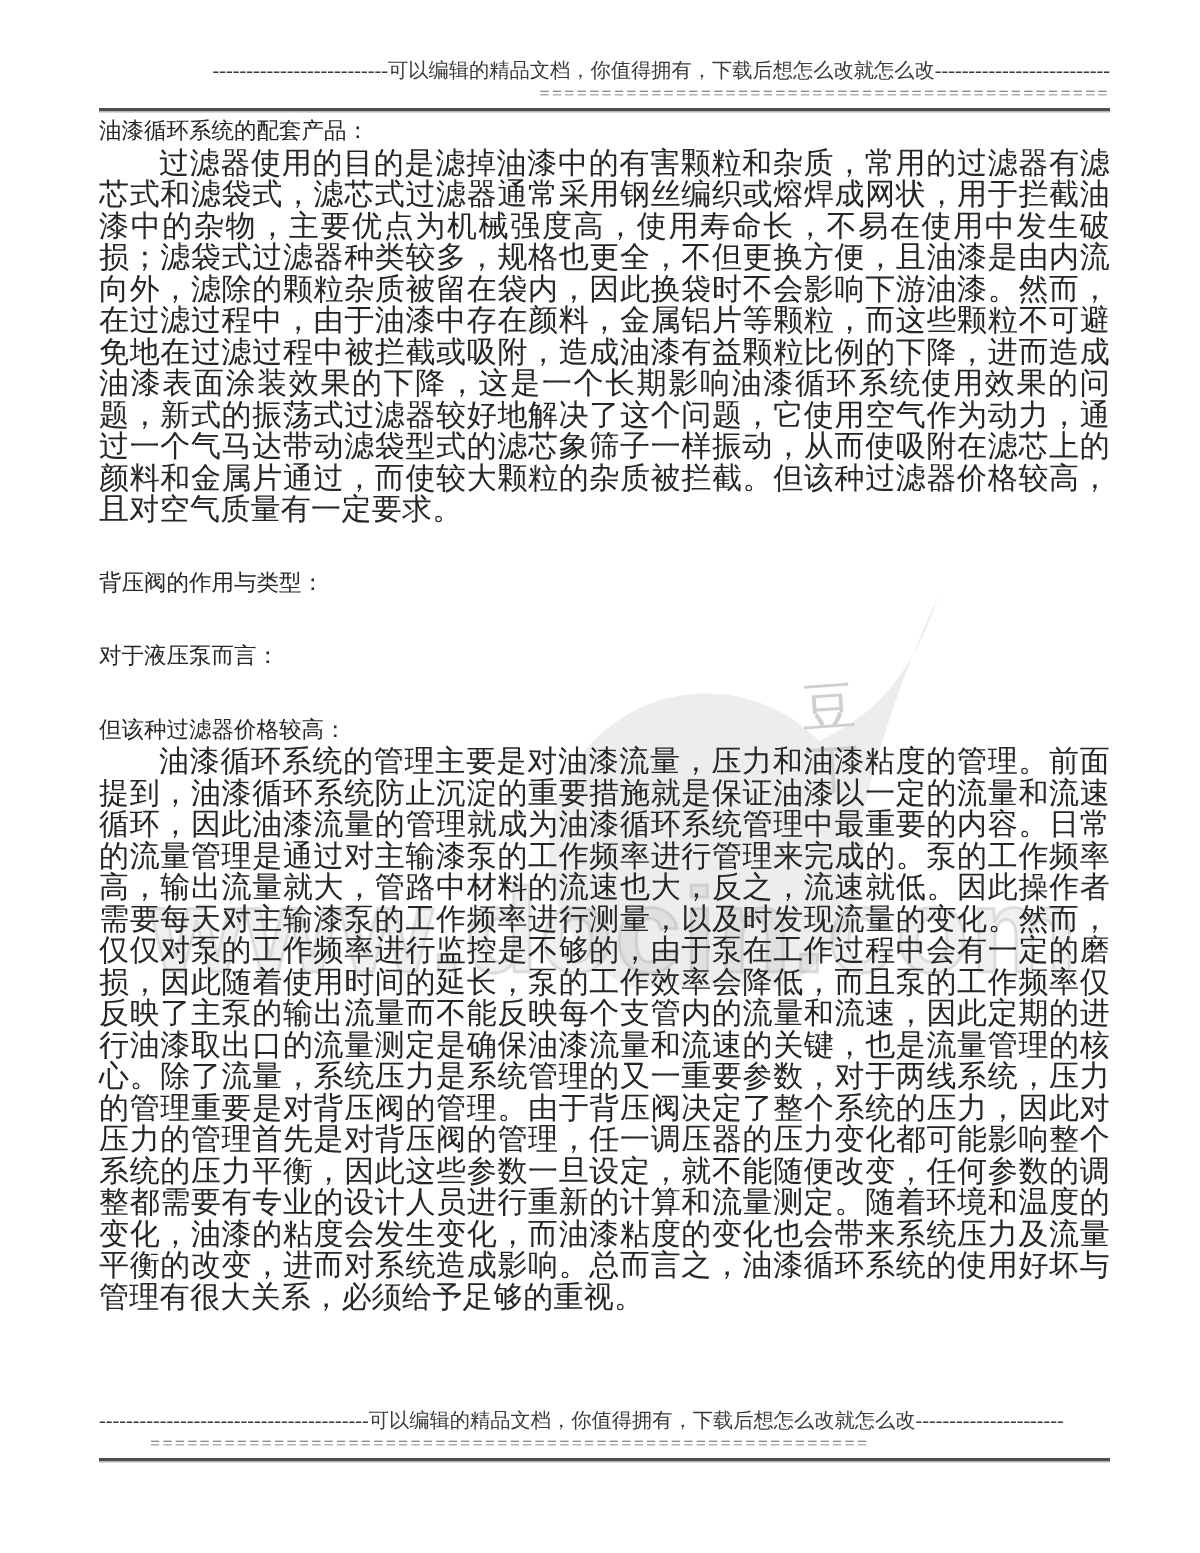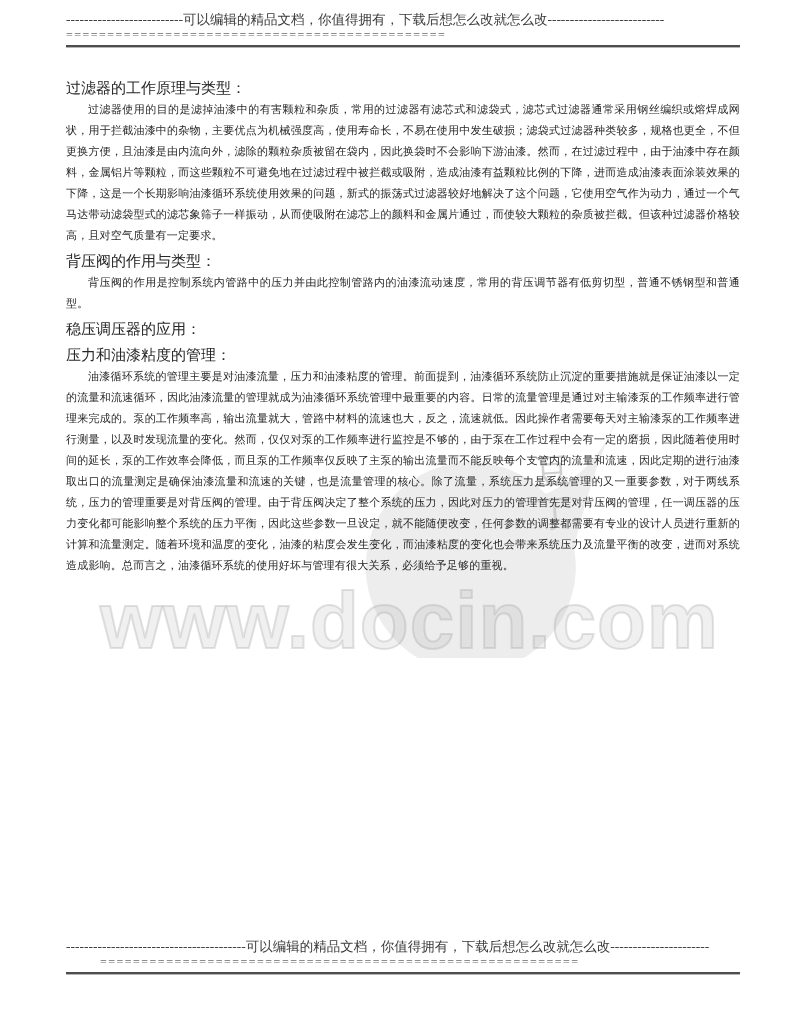--- a/index.html
+++ b/index.html
@@ -23,37 +23,37 @@
   .wm-url {
     position:absolute; left:100px; top:575px; width:660px;
     font-size:80px; font-weight:bold; letter-spacing:1px;
     color:rgba(150,150,150,0.14);
     -webkit-text-stroke:2px rgba(160,160,160,0.30);
     font-family:"Liberation Sans","DejaVu Sans",sans-serif;
     white-space:nowrap;
   }
 
   
-  .hdr { position:absolute; left:66px; top:11px; width:674px; text-align:left; z-index:2; }
+  .hdr { position:absolute; left:66px; top:38px; width:674px; text-align:right; z-index:2; }
   .banner-line { font-size:13.5px; line-height:17px; color:#3a3a3a; white-space:nowrap; }
   .equals-line { font-size:12px; line-height:14px; color:#6a6a6a; letter-spacing:1.5px; white-space:nowrap; overflow:hidden; }
   .rule { border:0; border-top:2px solid #4d4d4d; border-bottom:1px solid #b5b5b5; height:3px; margin-top:3px; }
 
   .ftr { position:absolute; left:66px; top:938px; width:674px; text-align:left; z-index:2; }
   .ftr .equals-line { margin-left:34px; text-align:left; }
 
   
   .doc-body { position:absolute; left:66px; top:78px; width:674px; z-index:2; }
   .sec-heading {
     font-size:15px; font-weight:normal; line-height:21px;
-    margin-top:5px; color:#262626;
+    margin-top:28px; color:#262626;
   }
   .doc-section:first-child .sec-heading { margin-top:0; }
   .sec-body {
-    font-size:11px; line-height:21px; text-align:justify;
+    font-size:20px; line-height:21px; text-align:justify;
     text-indent:2em; color:#262626; letter-spacing:0.2px;
   }
 </style>
 </head>
 <body>
 
 <div class="page">
 
   <div class="watermark">
     <svg class="wm-drop-svg" width="300" height="270" viewBox="0 0 300 270" aria-hidden="true">
@@ -65,35 +65,34 @@
   </div>
 
   <div class="hdr">
     <div class="banner-line">--------------------------可以编辑的精品文档，你值得拥有，下载后想怎么改就怎么改--------------------------</div>
     <div class="equals-line">==============================================</div>
     <hr class="rule">
   </div>
 
   <main class="doc-body" id="doc-body">
   <section class="doc-section">
-    <h2 class="sec-heading">过滤器的工作原理与类型：</h2>
+    <h2 class="sec-heading">油漆循环系统的配套产品：</h2>
     <p class="sec-body">过滤器使用的目的是滤掉油漆中的有害颗粒和杂质，常用的过滤器有滤芯式和滤袋式，滤芯式过滤器通常采用钢丝编织或熔焊成网状，用于拦截油漆中的杂物，主要优点为机械强度高，使用寿命长，不易在使用中发生破损；滤袋式过滤器种类较多，规格也更全，不但更换方便，且油漆是由内流向外，滤除的颗粒杂质被留在袋内，因此换袋时不会影响下游油漆。然而，在过滤过程中，由于油漆中存在颜料，金属铝片等颗粒，而这些颗粒不可避免地在过滤过程中被拦截或吸附，造成油漆有益颗粒比例的下降，进而造成油漆表面涂装效果的下降，这是一个长期影响油漆循环系统使用效果的问题，新式的振荡式过滤器较好地解决了这个问题，它使用空气作为动力，通过一个气马达带动滤袋型式的滤芯象筛子一样振动，从而使吸附在滤芯上的颜料和金属片通过，而使较大颗粒的杂质被拦截。但该种过滤器价格较高，且对空气质量有一定要求。</p>
   </section>
 
   <section class="doc-section">
     <h2 class="sec-heading">背压阀的作用与类型：</h2>
-    <p class="sec-body">背压阀的作用是控制系统内管路中的压力并由此控制管路内的油漆流动速度，常用的背压调节器有低剪切型，普通不锈钢型和普通型。</p>
   </section>
 
   <section class="doc-section">
-    <h2 class="sec-heading">稳压调压器的应用：</h2>
+    <h2 class="sec-heading">对于液压泵而言：</h2>
   </section>
 
   <section class="doc-section">
-    <h2 class="sec-heading">压力和油漆粘度的管理：</h2>
+    <h2 class="sec-heading">但该种过滤器价格较高：</h2>
   </section>
 
   <section class="doc-section">
     <p class="sec-body">油漆循环系统的管理主要是对油漆流量，压力和油漆粘度的管理。前面提到，油漆循环系统防止沉淀的重要措施就是保证油漆以一定的流量和流速循环，因此油漆流量的管理就成为油漆循环系统管理中最重要的内容。日常的流量管理是通过对主输漆泵的工作频率进行管理来完成的。泵的工作频率高，输出流量就大，管路中材料的流速也大，反之，流速就低。因此操作者需要每天对主输漆泵的工作频率进行测量，以及时发现流量的变化。然而，仅仅对泵的工作频率进行监控是不够的，由于泵在工作过程中会有一定的磨损，因此随着使用时间的延长，泵的工作效率会降低，而且泵的工作频率仅反映了主泵的输出流量而不能反映每个支管内的流量和流速，因此定期的进行油漆取出口的流量测定是确保油漆流量和流速的关键，也是流量管理的核心。除了流量，系统压力是系统管理的又一重要参数，对于两线系统，压力的管理重要是对背压阀的管理。由于背压阀决定了整个系统的压力，因此对压力的管理首先是对背压阀的管理，任一调压器的压力变化都可能影响整个系统的压力平衡，因此这些参数一旦设定，就不能随便改变，任何参数的调整都需要有专业的设计人员进行重新的计算和流量测定。随着环境和温度的变化，油漆的粘度会发生变化，而油漆粘度的变化也会带来系统压力及流量平衡的改变，进而对系统造成影响。总而言之，油漆循环系统的使用好坏与管理有很大关系，必须给予足够的重视。</p>
   </section>
 </main>
 
   <div class="ftr">
     <div class="banner-line">----------------------------------------可以编辑的精品文档，你值得拥有，下载后想怎么改就怎么改----------------------</div>
     <div class="equals-line">==========================================================</div>

